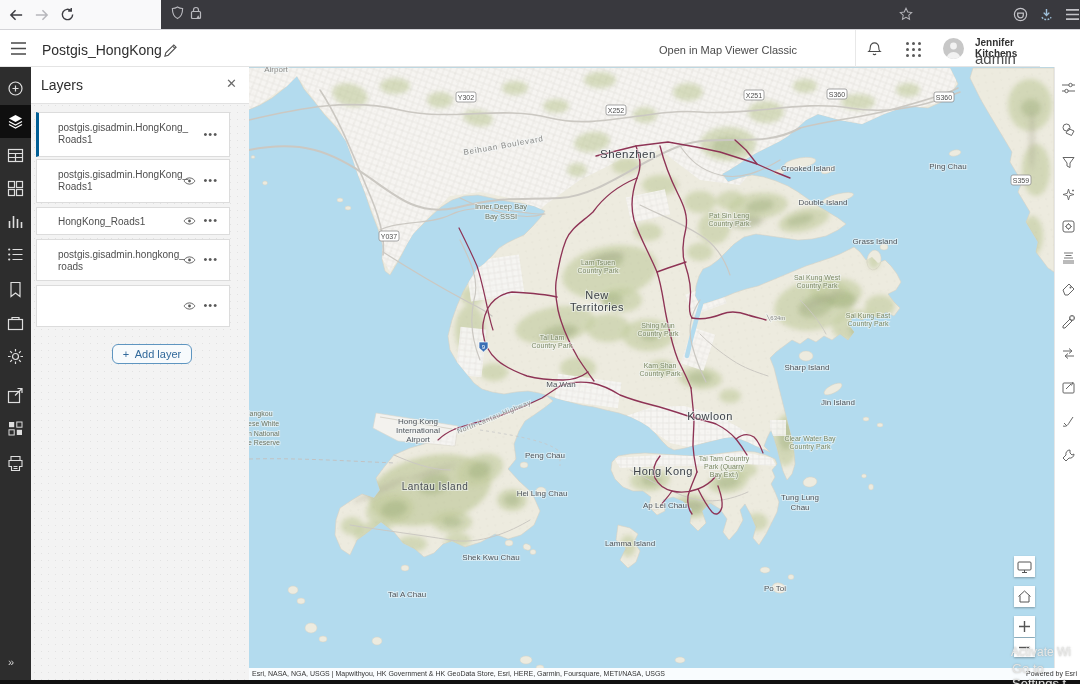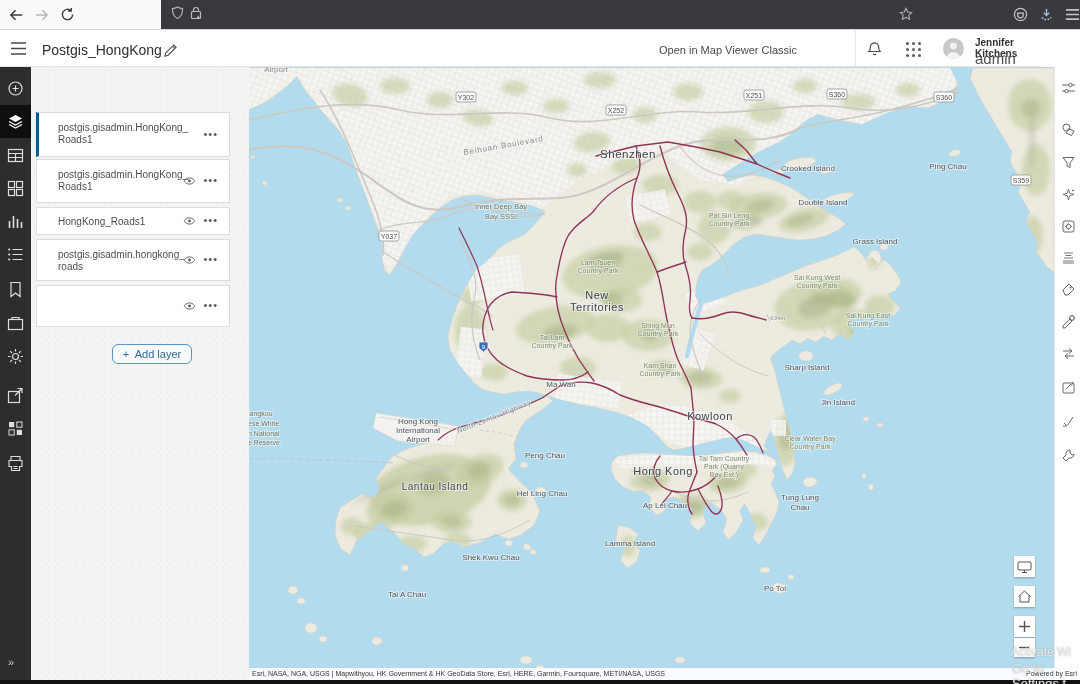--- a/index.html
+++ b/index.html
@@ -176,20 +176,24 @@
       <rect x="9.8" y="9.8" width="5.2" height="5.2" fill="#dedede"></rect>
     </svg>
   <svg class="ricon" style="top:388px" viewBox="0 0 17 17">
       <path d="M4 5V1.5h9V5M2 5.5h13v6h-2.5v4h-8v-4H2z" stroke="#dedede" stroke-width="1.1" fill="none"></path>
       <path d="M6.5 11.5h4M6.5 13.5h4" stroke="#dedede" stroke-width="1"></path>
     </svg>
   <div style="position:absolute;left:8px;top:589px;color:#d0d0d0;font-size:11px;letter-spacing:-1px;">»</div>
 </div>
 
 <div id="panel">
+  <div id="panelhead">
+      <div class="t">Layers</div>
+      <div class="x">✕</div>
+    </div>
   <div class="card" style="top:45px;height:45px;border-left:3px solid #005e95;">
     <div class="tx" style="left:19px;">postgis.gisadmin.HongKong_<br>Roads1</div>
     <div class="dots">•••</div>
   </div>
   <div class="card" style="top:92px;height:44px;">
     <div class="tx">postgis.gisadmin.HongKong_<br>Roads1</div>
     <svg class="eye" viewBox="0 0 14 12">
         <path d="M1 6s2.4-3.4 6-3.4S13 6 13 6s-2.4 3.4-6 3.4S1 6 1 6z" stroke="#585858" fill="none"></path>
         <circle cx="7" cy="6" r="1.5" fill="#585858"></circle>
       </svg>

